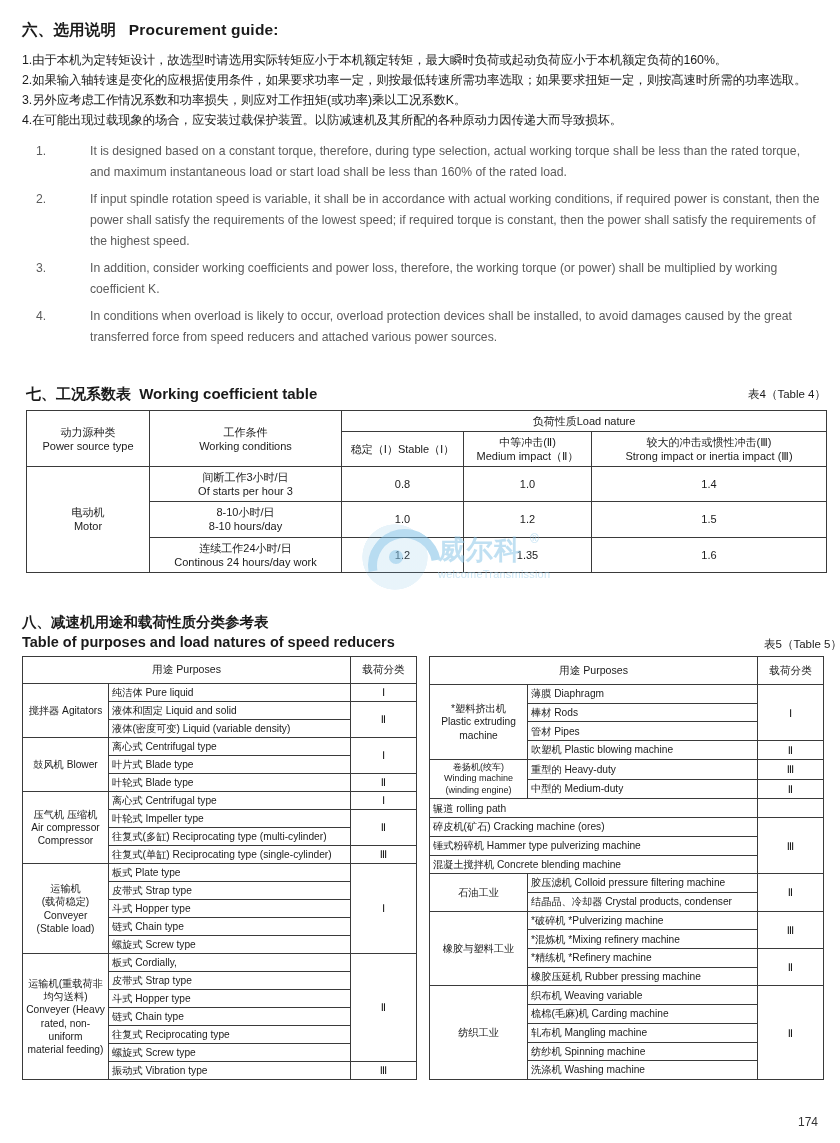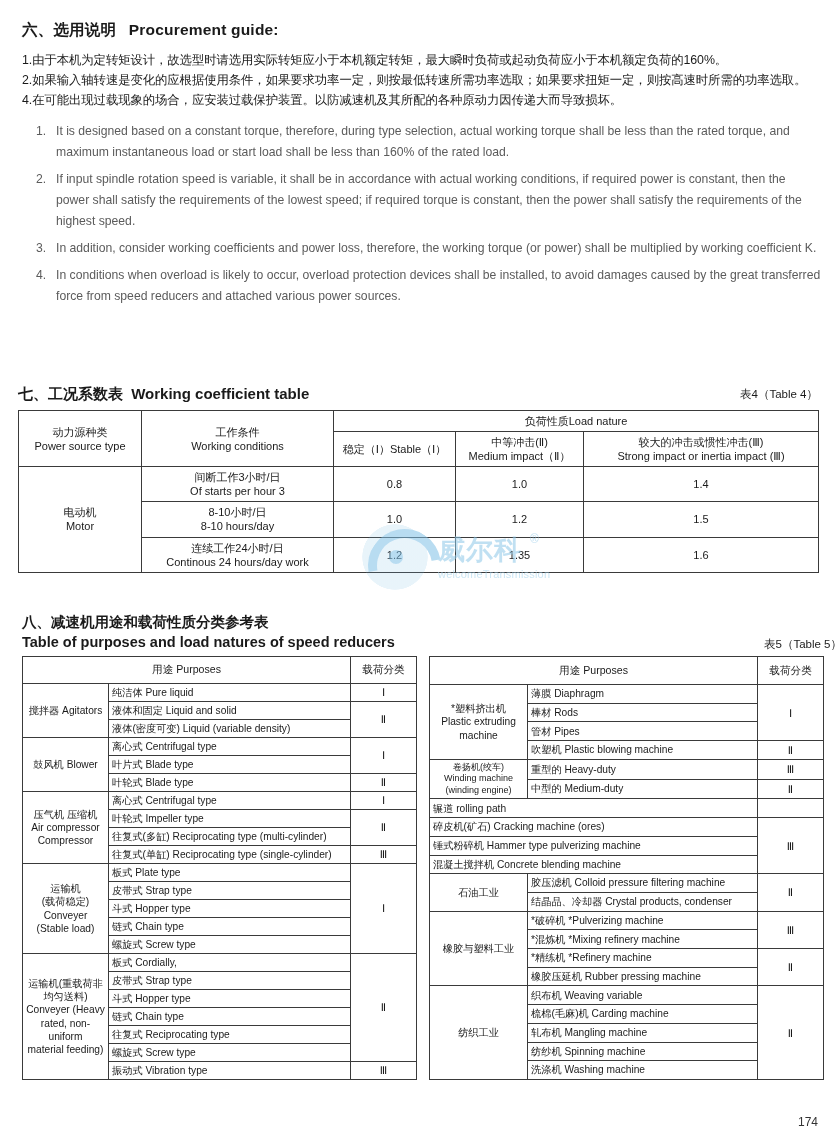--- a/index.html
+++ b/index.html
@@ -51,27 +51,27 @@
     line-height: 1.72;
   }
   .en-item {
     display: flex;
     margin-bottom: 6px;
   }
   .en-num {
     width: 20px;
     flex: none;
   }
-  .en-txt { flex: 1; }
+  .en-txt { flex: 1; margin-left: 34px; }
 
   
   .sec7 {
     position: absolute;
     top: 385px;
-    left: 18px;
+    left: 26px;
     width: 800px;
   }
   .sec7-title {
     font-size: 15px;
     font-weight: bold;
     margin-bottom: 6px;
   }
   .sec7-title .cn { margin-right: 4px; }
   .tbl-caption {
     position: absolute;
@@ -237,20 +237,21 @@
 <div class="page">
 
   <div class="sec6">
     <div class="sec6-title">
       <span class="cn">六、选用说明</span>
       <span>Procurement guide:</span>
     </div>
     <div class="cn-list">
       <div>1.由于本机为定转矩设计，故选型时请选用实际转矩应小于本机额定转矩，最大瞬时负荷或起动负荷应小于本机额定负荷的160%。</div>
       <div>2.如果输入轴转速是变化的应根据使用条件，如果要求功率一定，则按最低转速所需功率选取；如果要求扭矩一定，则按高速时所需的功率选取。</div>
+      <div>3.另外应考虑工作情况系数和功率损失，则应对工作扭矩(或功率)乘以工况系数K。</div>
       <div>4.在可能出现过载现象的场合，应安装过载保护装置。以防减速机及其所配的各种原动力因传递大而导致损坏。</div>
     </div>
     <div class="en-list">
       <div class="en-item">
         <span class="en-num">1.</span>
         <span class="en-txt">It is designed based on a constant torque, therefore, during type selection, actual working torque shall be less than the rated  torque, and maximum instantaneous load or start load shall be less than 160% of the rated load.</span>
       </div>
       <div class="en-item">
         <span class="en-num">2.</span>
         <span class="en-txt">If input spindle rotation speed is variable, it shall be in accordance with actual working conditions, if required power is constant, then the power shall satisfy the requirements of the lowest speed; if required torque is constant, then the power shall satisfy the requirements of the highest speed.</span>

